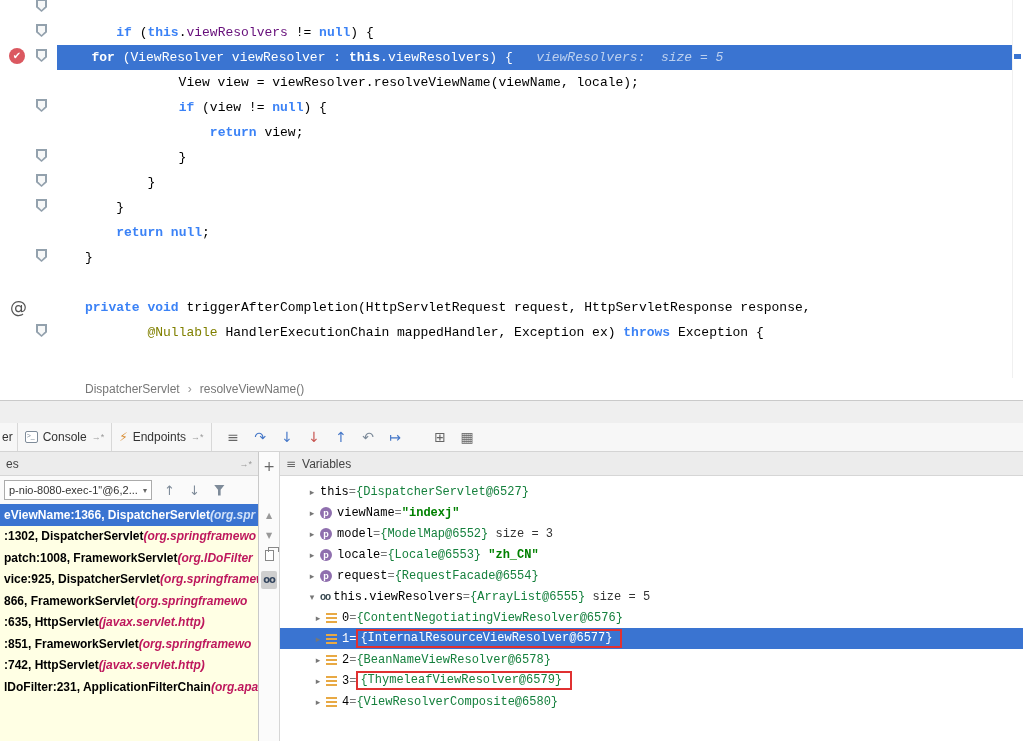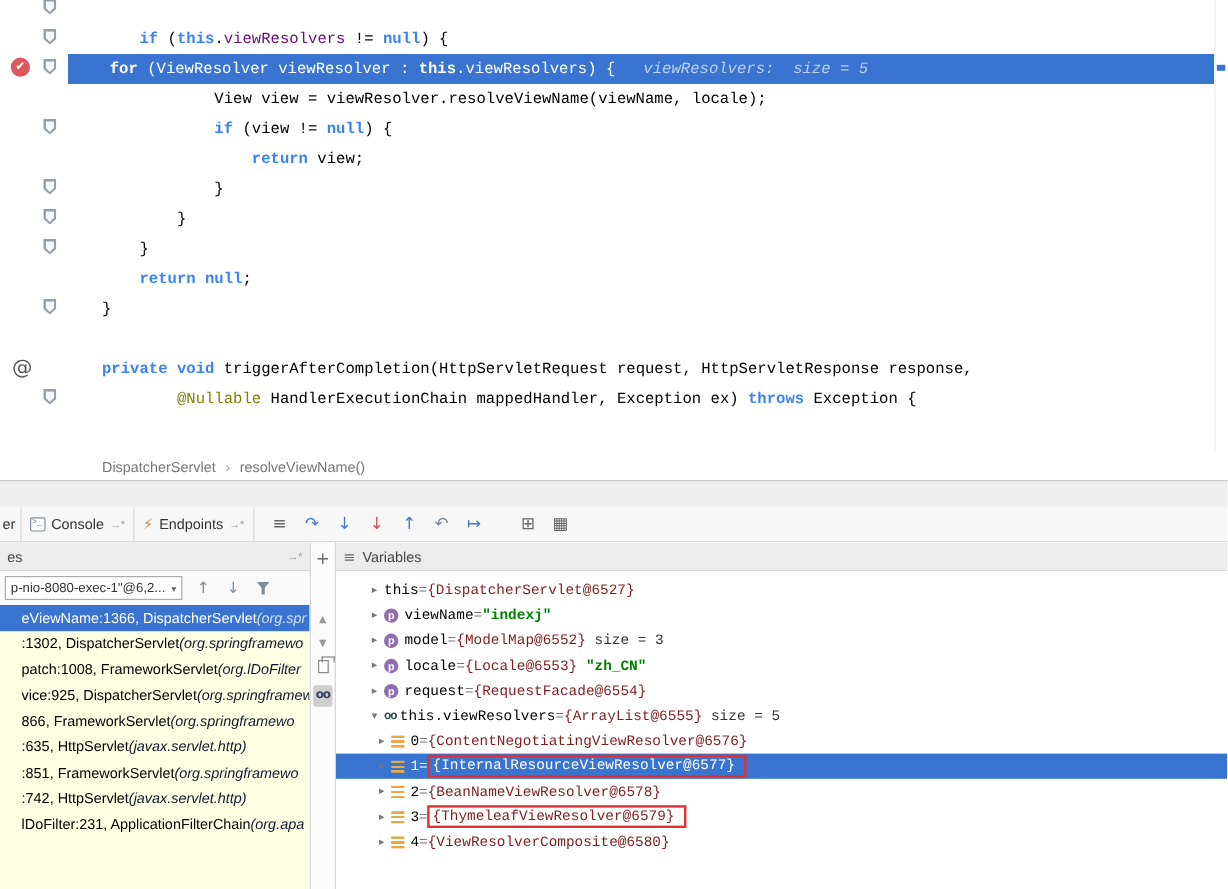--- a/index.html
+++ b/index.html
@@ -69,23 +69,23 @@
     gap:12px; padding:0 4px; }
   .thread-combo { width:148px; height:20px; border:1px solid #ABABAB; background:#fff;
     display:flex; align-items:center; padding:0 4px; font-size:11px; color:#333;
     white-space:nowrap; overflow:hidden; }
   .thread-combo .dd { margin-left:auto; font-size:8px; color:#666;
     font-family:"DejaVu Sans",sans-serif; }
   .th-icon { color:#7E8B99; font-size:13px; font-family:"DejaVu Sans",sans-serif; }
   .funnel { width:11px; height:11px; background:#7E8B99;
     clip-path:polygon(0 0,100% 0,62% 48%,62% 100%,38% 100%,38% 48%); }
   .frames-list { flex:1; overflow:hidden; background:#FFFFE4; font-size:12px; }
-  .frame-row { height:21.5px; display:flex; align-items:center; padding:0 18px;
-    white-space:nowrap; overflow:hidden; color:#000; }
-  .frame-row .pkg { color:#0f172a; font-style:italic; }
+  .frame-row { height:21.5px; display:flex; align-items:center; padding:0 4px;
+    white-space:nowrap; overflow:hidden; color:#000;font-weight:bold; }
+  .frame-row .pkg { color:#be185d; font-style:italic; }
   .frame-row.selected { background:#3A74D1; color:#fff; }
   .frame-row.selected .pkg { color:#CFE0F8; }
 
   
   .side-toolbar { width:21px; background:#FBFBFB; border-right:1px solid #D6D6D6;
     display:flex; flex-direction:column; align-items:center; padding-top:6px; }
   .st-btn { color:#666; font-size:14px; line-height:16px; margin-bottom:8px;
     font-family:"DejaVu Sans",sans-serif; }
   .st-btn.small { font-size:8px; color:#999; margin-bottom:4px; }
   .st-btn.gap { margin-top:26px; }
@@ -109,21 +109,21 @@
   .vicon { flex:none; margin-right:5px; }
   .vicon.param { width:12px; height:12px; border-radius:50%; background:#8F6FAE;
     color:#fff; font:bold 9px "Liberation Sans",sans-serif; display:inline-flex;
     align-items:center; justify-content:center; }
   .vicon.watch { font:bold 10px "Liberation Sans",sans-serif; color:#37474F;
     letter-spacing:-1px; margin-right:3px; }
   .vicon.elem { width:11px; height:10px;
     background:linear-gradient(#E8A944 0 2px,transparent 2px 4px,#E8A944 4px 6px,transparent 6px 8px,#E8A944 8px 10px); }
   .vname { color:#000; }
   .veq { color:#777; }
-  .v-ref { color:#7f1d1d; }
+  .v-ref { color:#15803d; }
   .v-str { color:#008000; font-weight:bold; }
   .v-size { color:#333; }
   .var-row.selected .vname, .var-row.selected .veq,
   .var-row.selected .v-ref, .var-row.selected .v-size { color:#fff; }
   .red-box { display:inline-block; border:2px solid #E03131;
     padding:0 8px 0 2px; line-height:15px; }
 </style>
 </head>
 <body>
 

